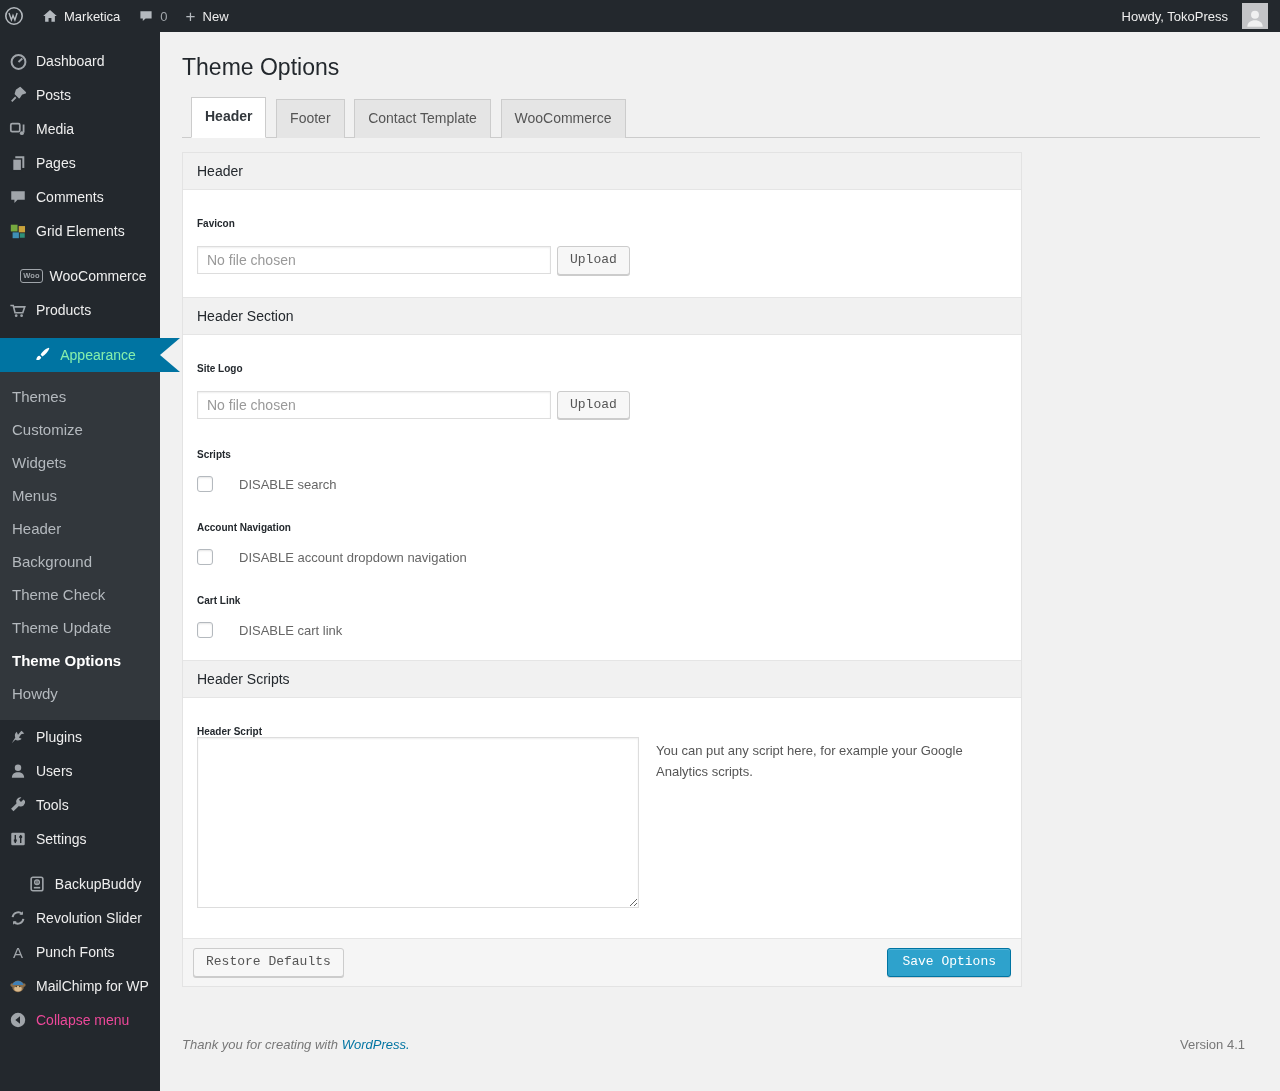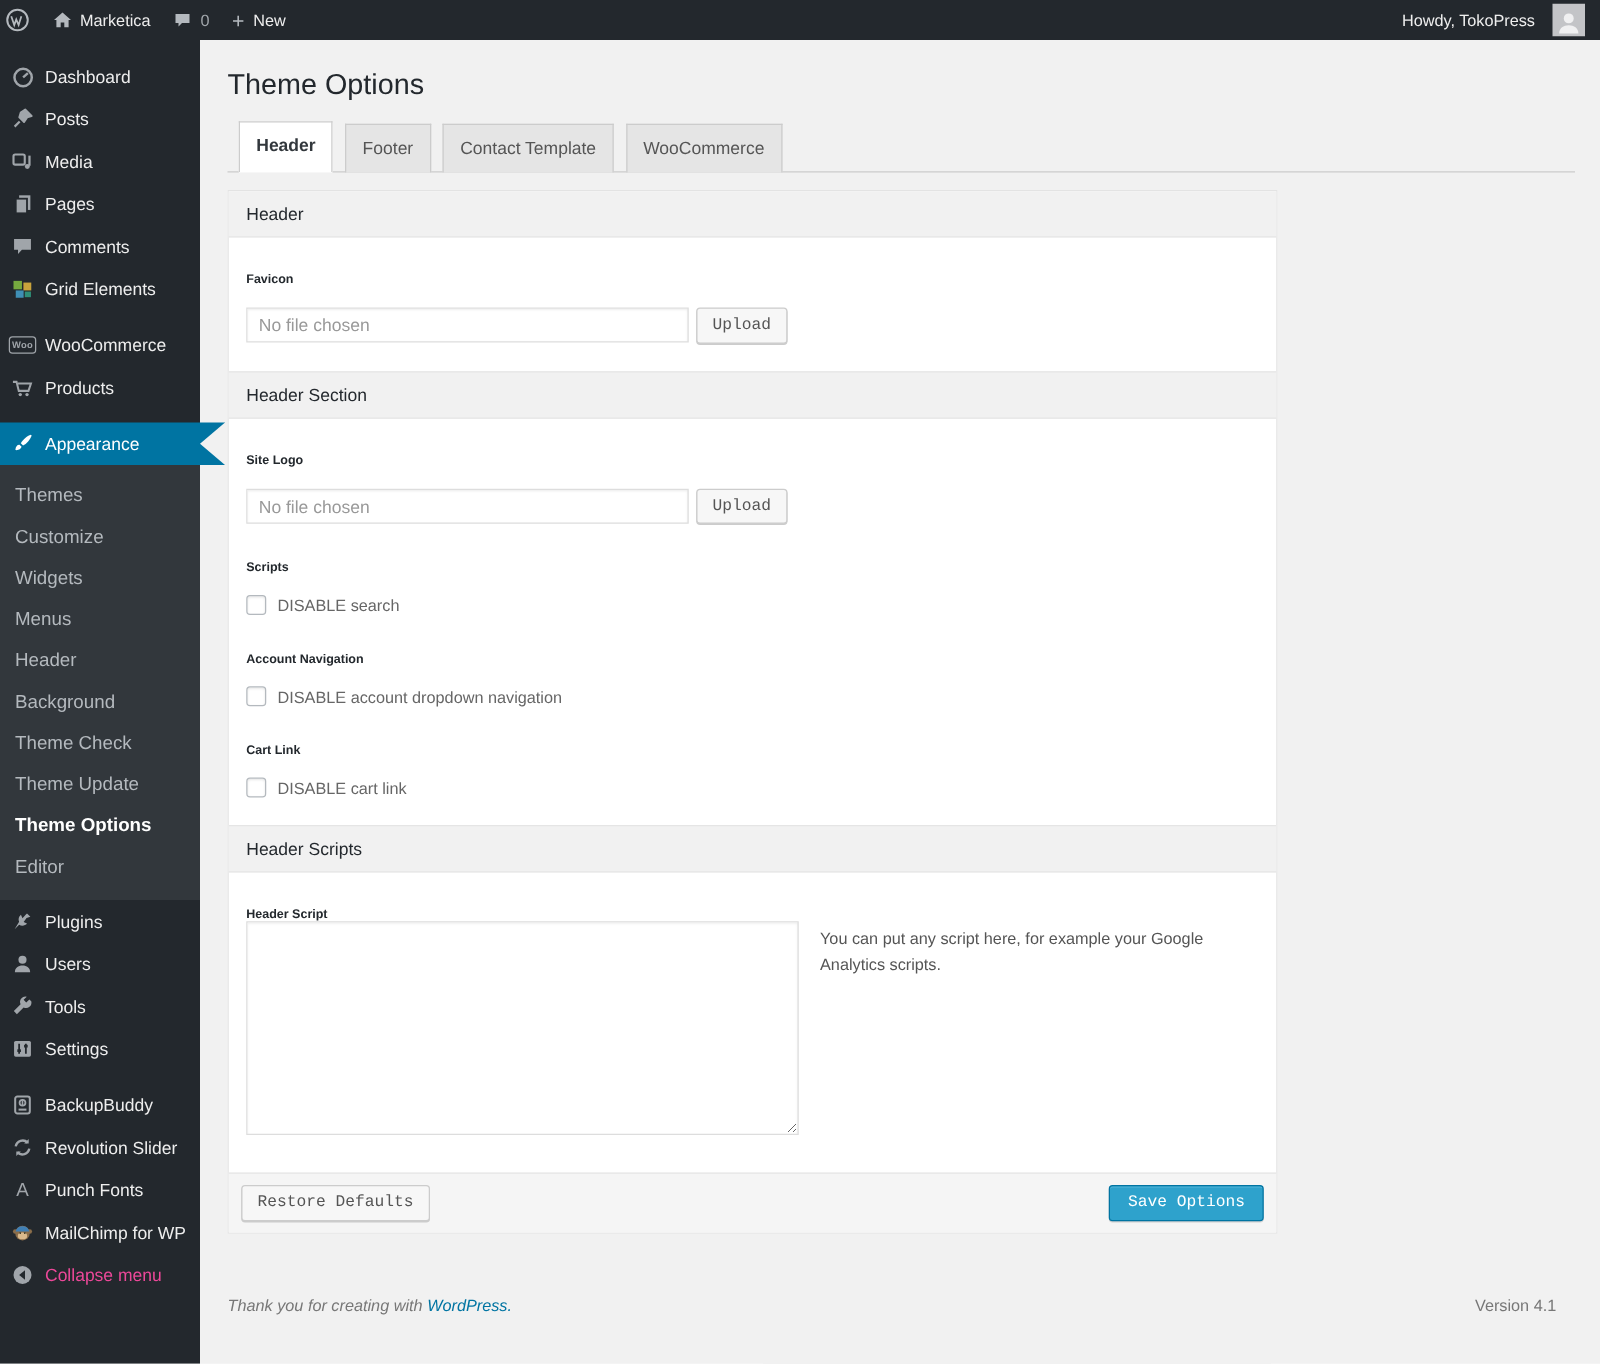--- a/index.html
+++ b/index.html
@@ -26,23 +26,23 @@
   .layout { display:flex; min-height:1059px; }
   .sidebar { width:160px; background:#23282d; flex:0 0 160px; padding-top:12px; color:#eee; }
   .content { flex:1; padding:21px 20px 0 22px; }
 
   
   .menu { list-style:none; }
   .menu-item {
     height:34px; display:flex; align-items:center; gap:8px;
     padding-left:8px; font-size:14px; color:#eee; cursor:pointer; position:relative;
   }
-  .menu-gap { margin-top:11px; }
+  .menu-gap { margin-top:11px;justify-content:center; }
   .icon20 { width:20px; height:20px; flex:0 0 20px; display:flex; align-items:center; justify-content:center; }
-  .menu-item.current-parent { background:#0074a2; color:#ffffff; }
+  .menu-item.current-parent { background:#0074a2; color:#86efac; }
   .menu-item.current-parent::before {
     content:""; position:absolute; right:-20px; top:0; width:20px; height:34px; background:#0074a2;
   }
   .menu-item.current-parent::after {
     content:""; position:absolute; right:-20px; top:0; width:0; height:0;
     border-style:solid; border-width:17px 20px 17px 0;
     border-color:transparent #f1f1f1 transparent transparent; z-index:2;
   }
   .submenu { list-style:none; background:#32373c; padding:8px 0 10px; }
   .submenu li {
@@ -89,21 +89,21 @@
   .btn {
     background:#f7f7f7; border:1px solid #ccc; border-radius:3px;
     padding:5px 12px; font-size:13px; color:#555; cursor:pointer;
     box-shadow:0 1px 0 #ccc; font-family:Liberation Mono, monospace; line-height:1.3;
   }
   .btn-primary {
     background:#2ea2cc; border-color:#0074a2; color:#fff;
     box-shadow:inset 0 1px 0 rgba(120,200,230,.5), 0 1px 0 rgba(0,0,0,.15);
     padding:5px 14px;
   }
-  .checkbox-row { margin-top:16px; display:flex; align-items:center; gap:9px; font-size:13px; color:#666; }
+  .checkbox-row { margin-top:16px; display:flex; align-items:center; gap:26px; font-size:13px; color:#666; }
   .checkbox-row input[type="checkbox"] {
     -webkit-appearance:none; appearance:none; width:16px; height:16px;
     border:1px solid #b4b9be; border-radius:3px; background:#fff;
     box-shadow:inset 0 1px 2px rgba(0,0,0,.1); cursor:pointer; flex:0 0 16px;
   }
   .script-wrap { display:flex; gap:17px; align-items:flex-start; }
   .script-area {
     width:442px; height:171px; border:1px solid #ddd; background:#fff;
     box-shadow:inset 0 1px 2px rgba(0,0,0,.07); resize:both; font-family:inherit;
     outline:none; padding:6px;
@@ -254,21 +254,21 @@
         <ul class="submenu">
           <li>Themes</li>
           <li>Customize</li>
           <li>Widgets</li>
           <li>Menus</li>
           <li>Header</li>
           <li>Background</li>
           <li>Theme Check</li>
           <li>Theme Update</li>
           <li class="current">Theme Options</li>
-          <li>Editor</li>
+          <li>Howdy</li>
         </ul>
       </li>
       <li class="menu-item">
         <span class="icon20">
           <svg width="18" height="18" viewBox="0 0 20 20">
               <path d="M14 3l3 3-3.4 1L11 10.6 14 12c-1.5 2-4.8 2.6-7 1l-4 4 4-6.5c-1-2.2-.4-4.8 1.6-6.3L10 7.4 13 4z" fill="#a0a5aa"></path>
             </svg>
         </span>
         <span>Plugins</span>
       </li>

